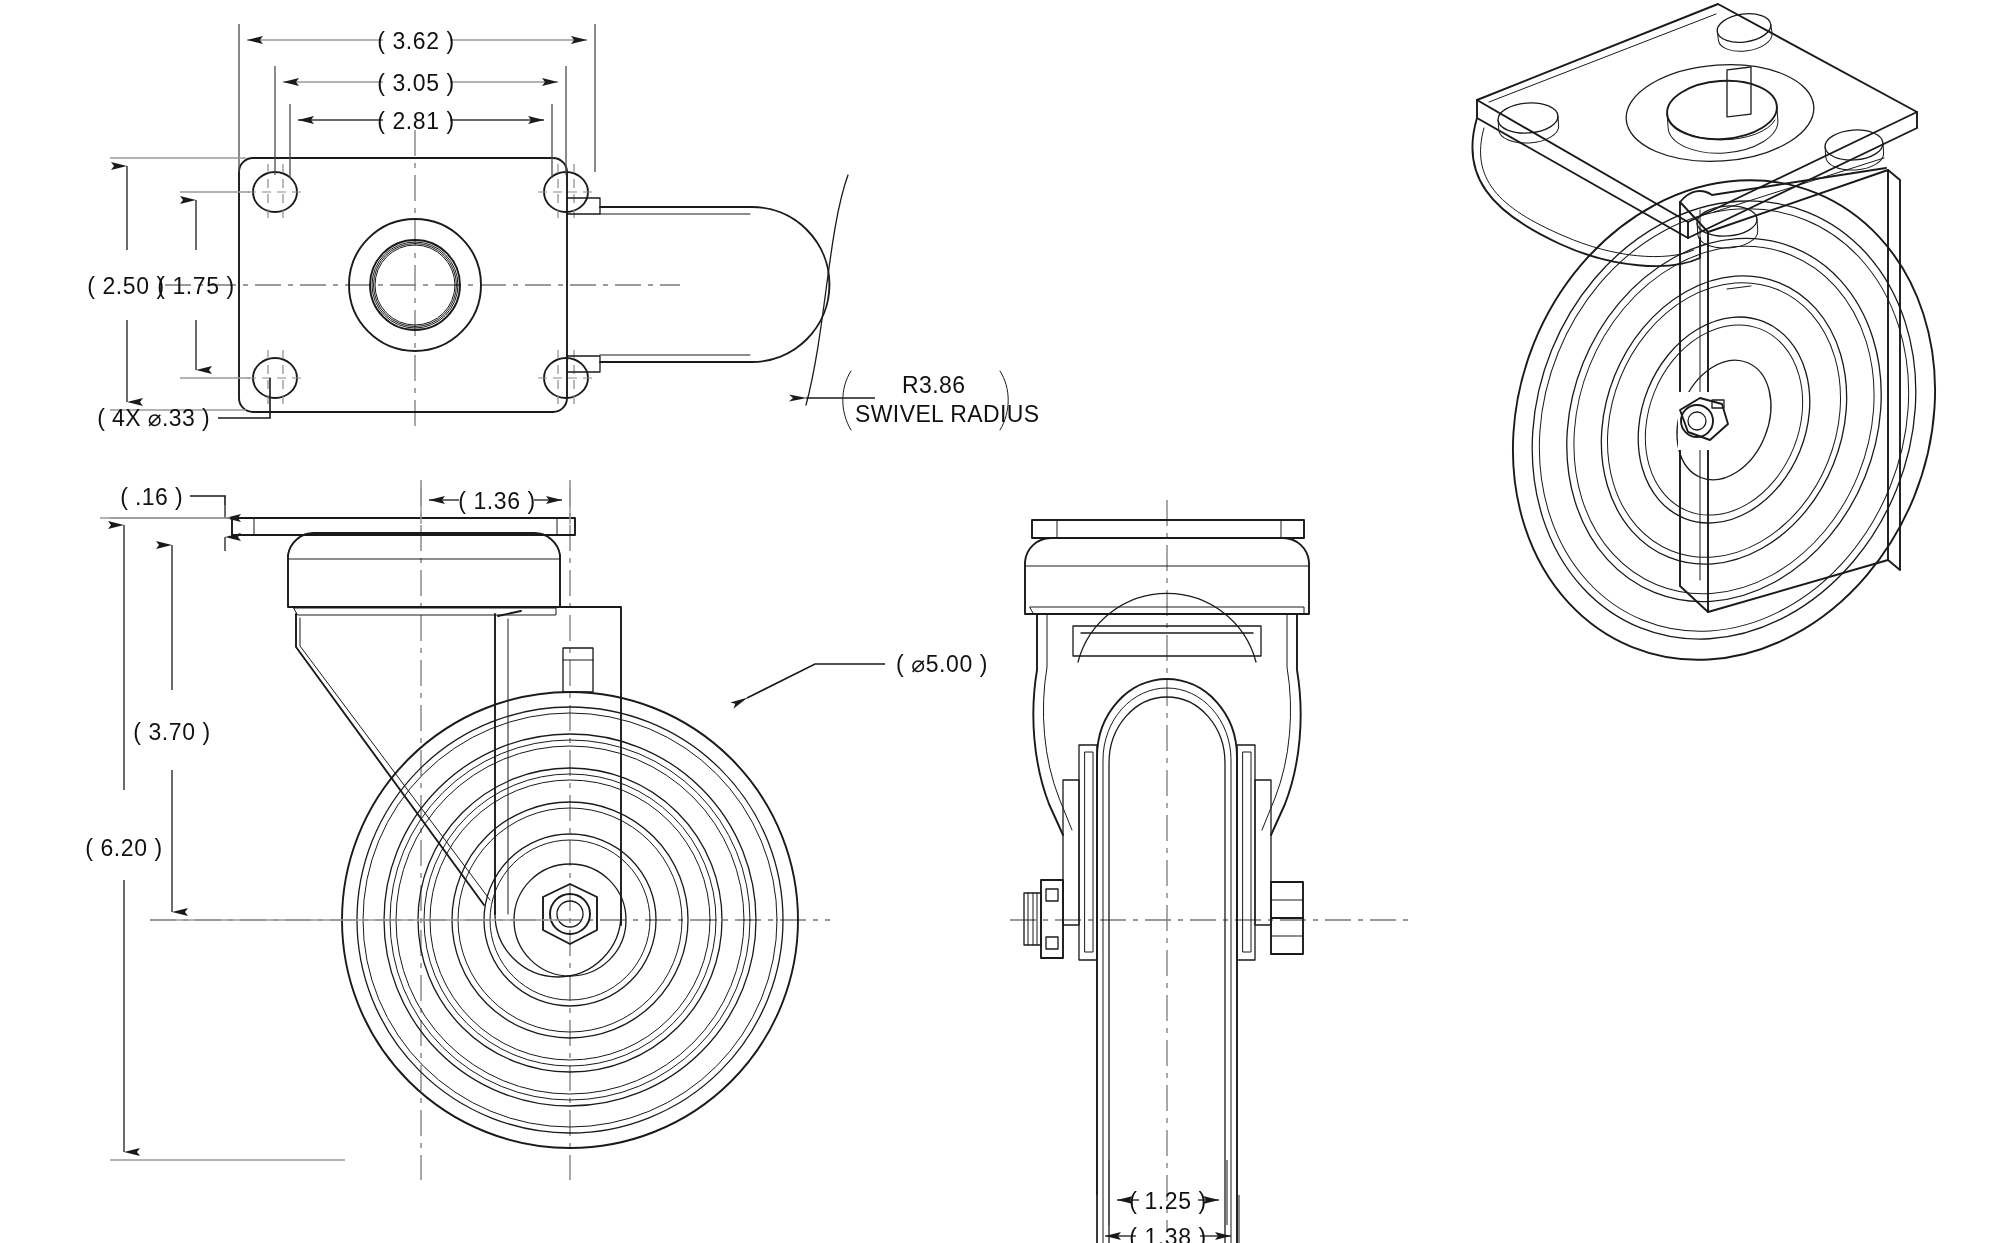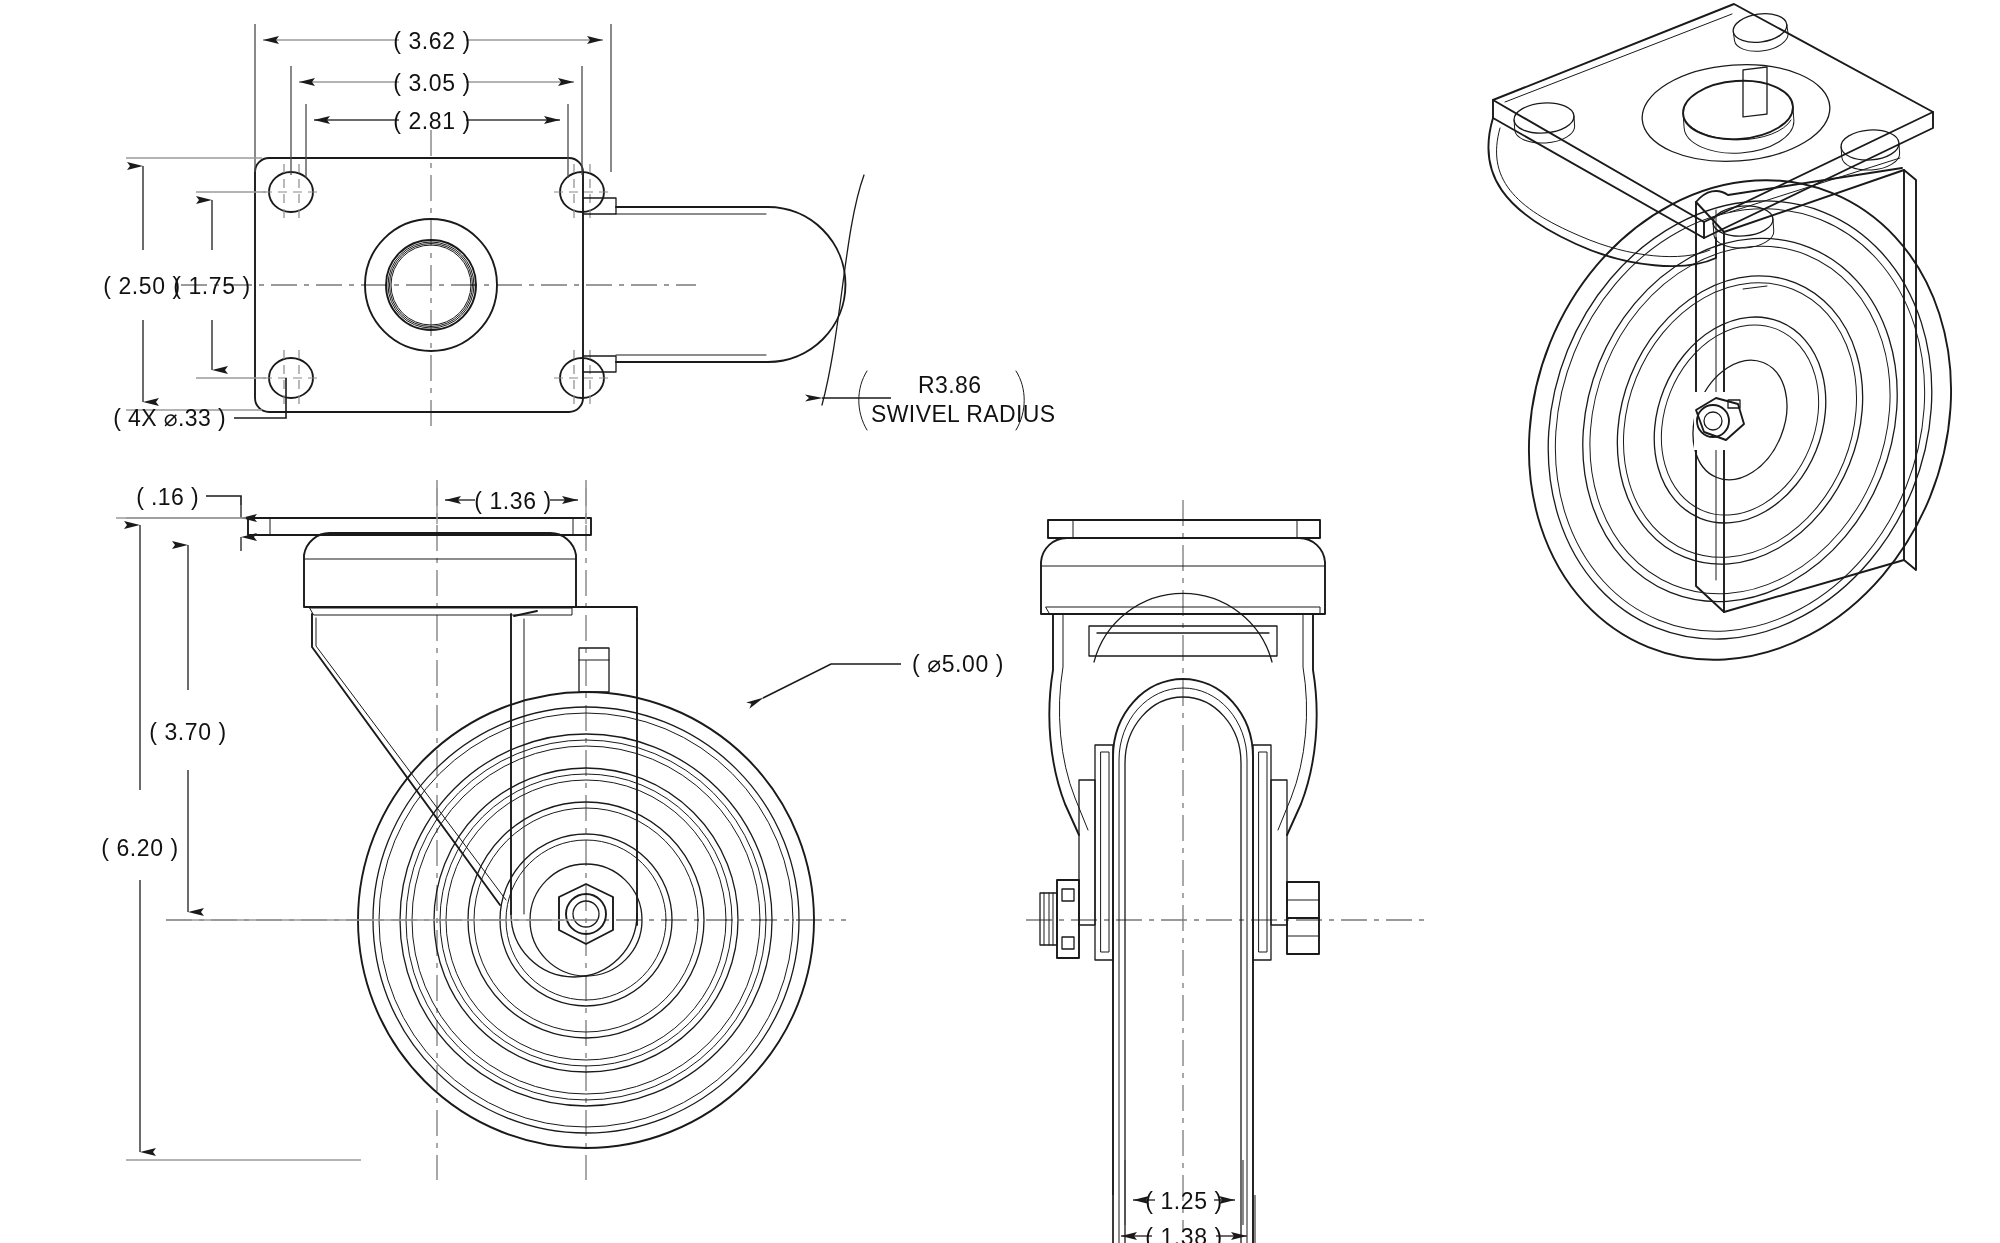--- a/index.html
+++ b/index.html
@@ -10,21 +10,21 @@
   }
   body {
     width: 2000px;
     height: 1243px;
     position: relative;
     overflow: hidden;
     font-family: "Liberation Sans", sans-serif;
   }
   #drawing-root {
     position: absolute;
-    top: 0; left: 16px;
+    top: 0; left: 0;
     width: 1788px;
     height: 1243px;
   }
   svg.cad { display: block; }
   
   .obj      { fill: none; stroke: #1a1a1a; stroke-width: 1.9; stroke-linejoin: round; stroke-linecap: round; }
   .objthin  { fill: none; stroke: #1a1a1a; stroke-width: 1.3; stroke-linejoin: round; stroke-linecap: round; }
   .objhair  { fill: none; stroke: #1a1a1a; stroke-width: 1.0; stroke-linejoin: round; stroke-linecap: round; }
   .dimline  { fill: none; stroke: #3a3a3a; stroke-width: 1.5; }
   .extline  { fill: none; stroke: #4a4a4a; stroke-width: 1.3; }

